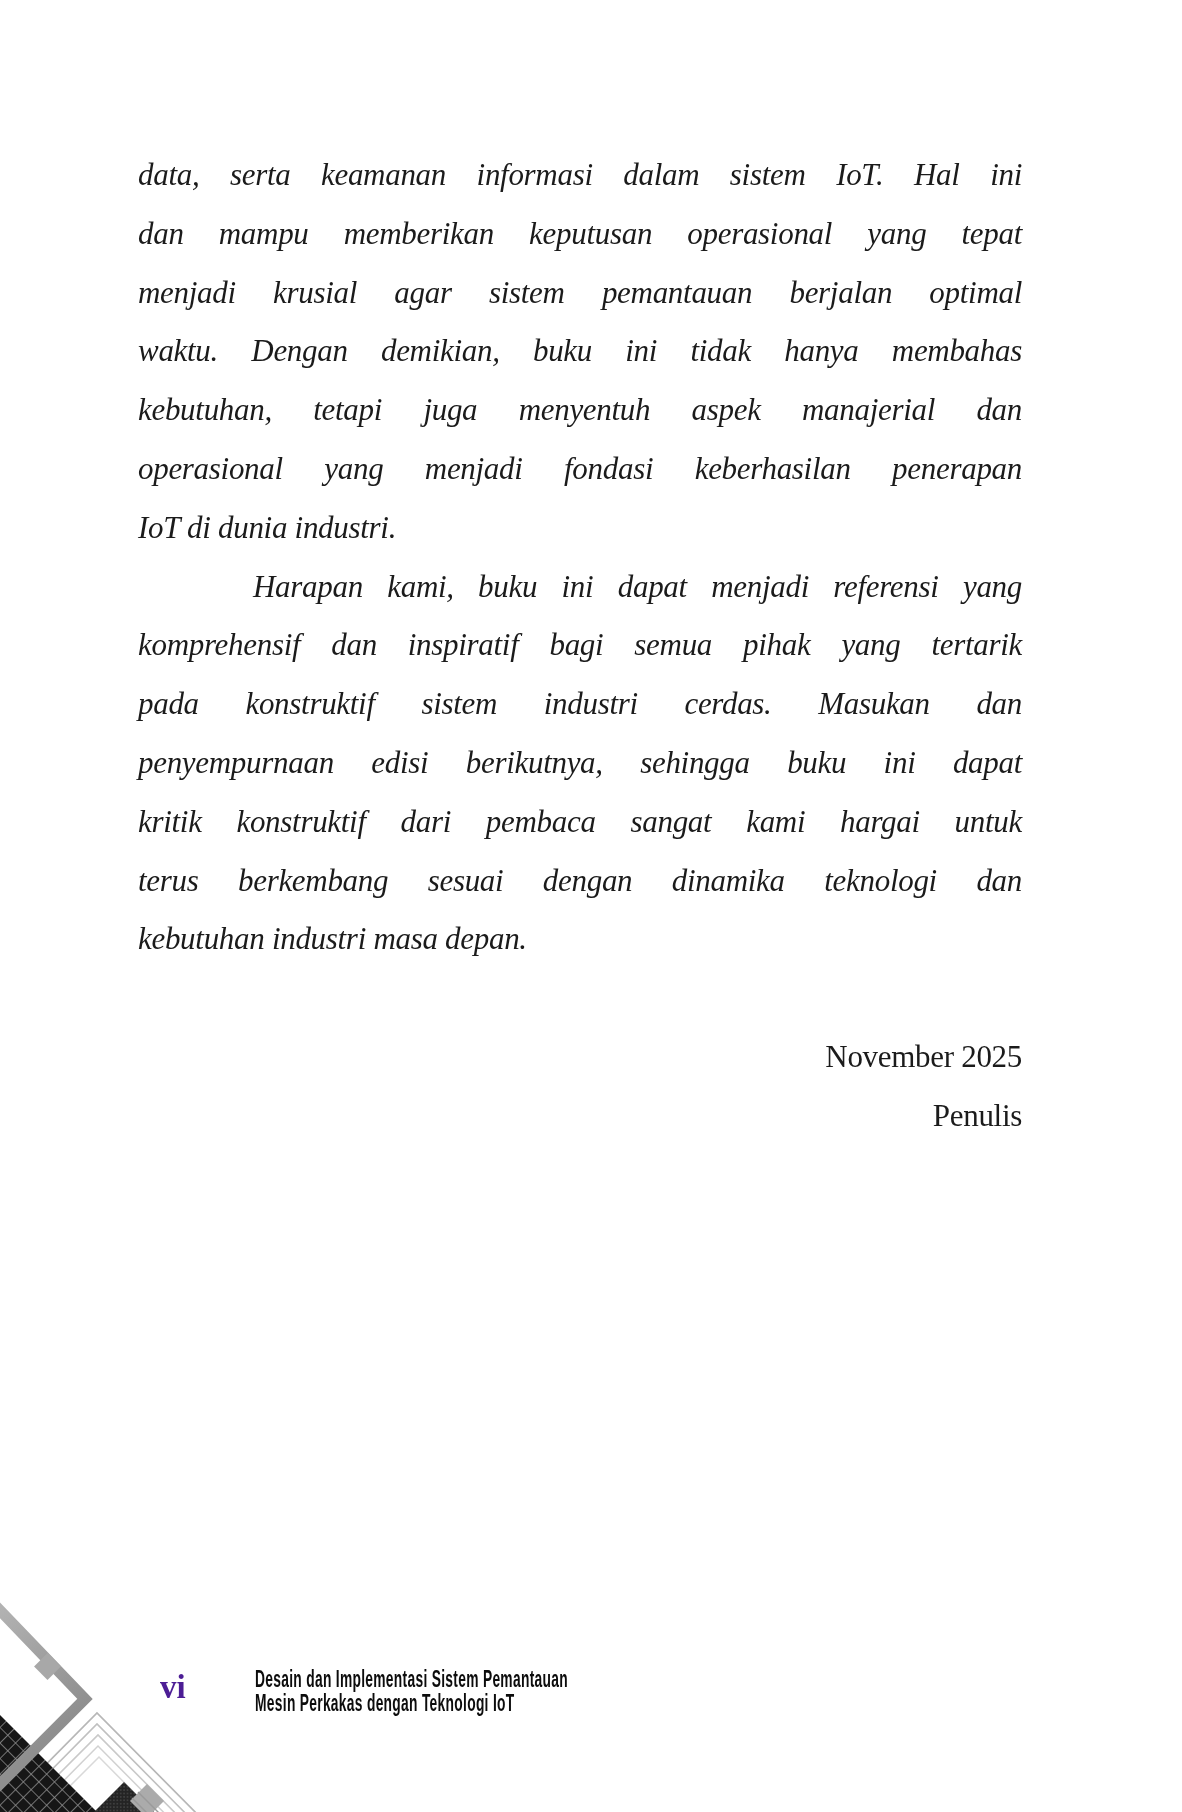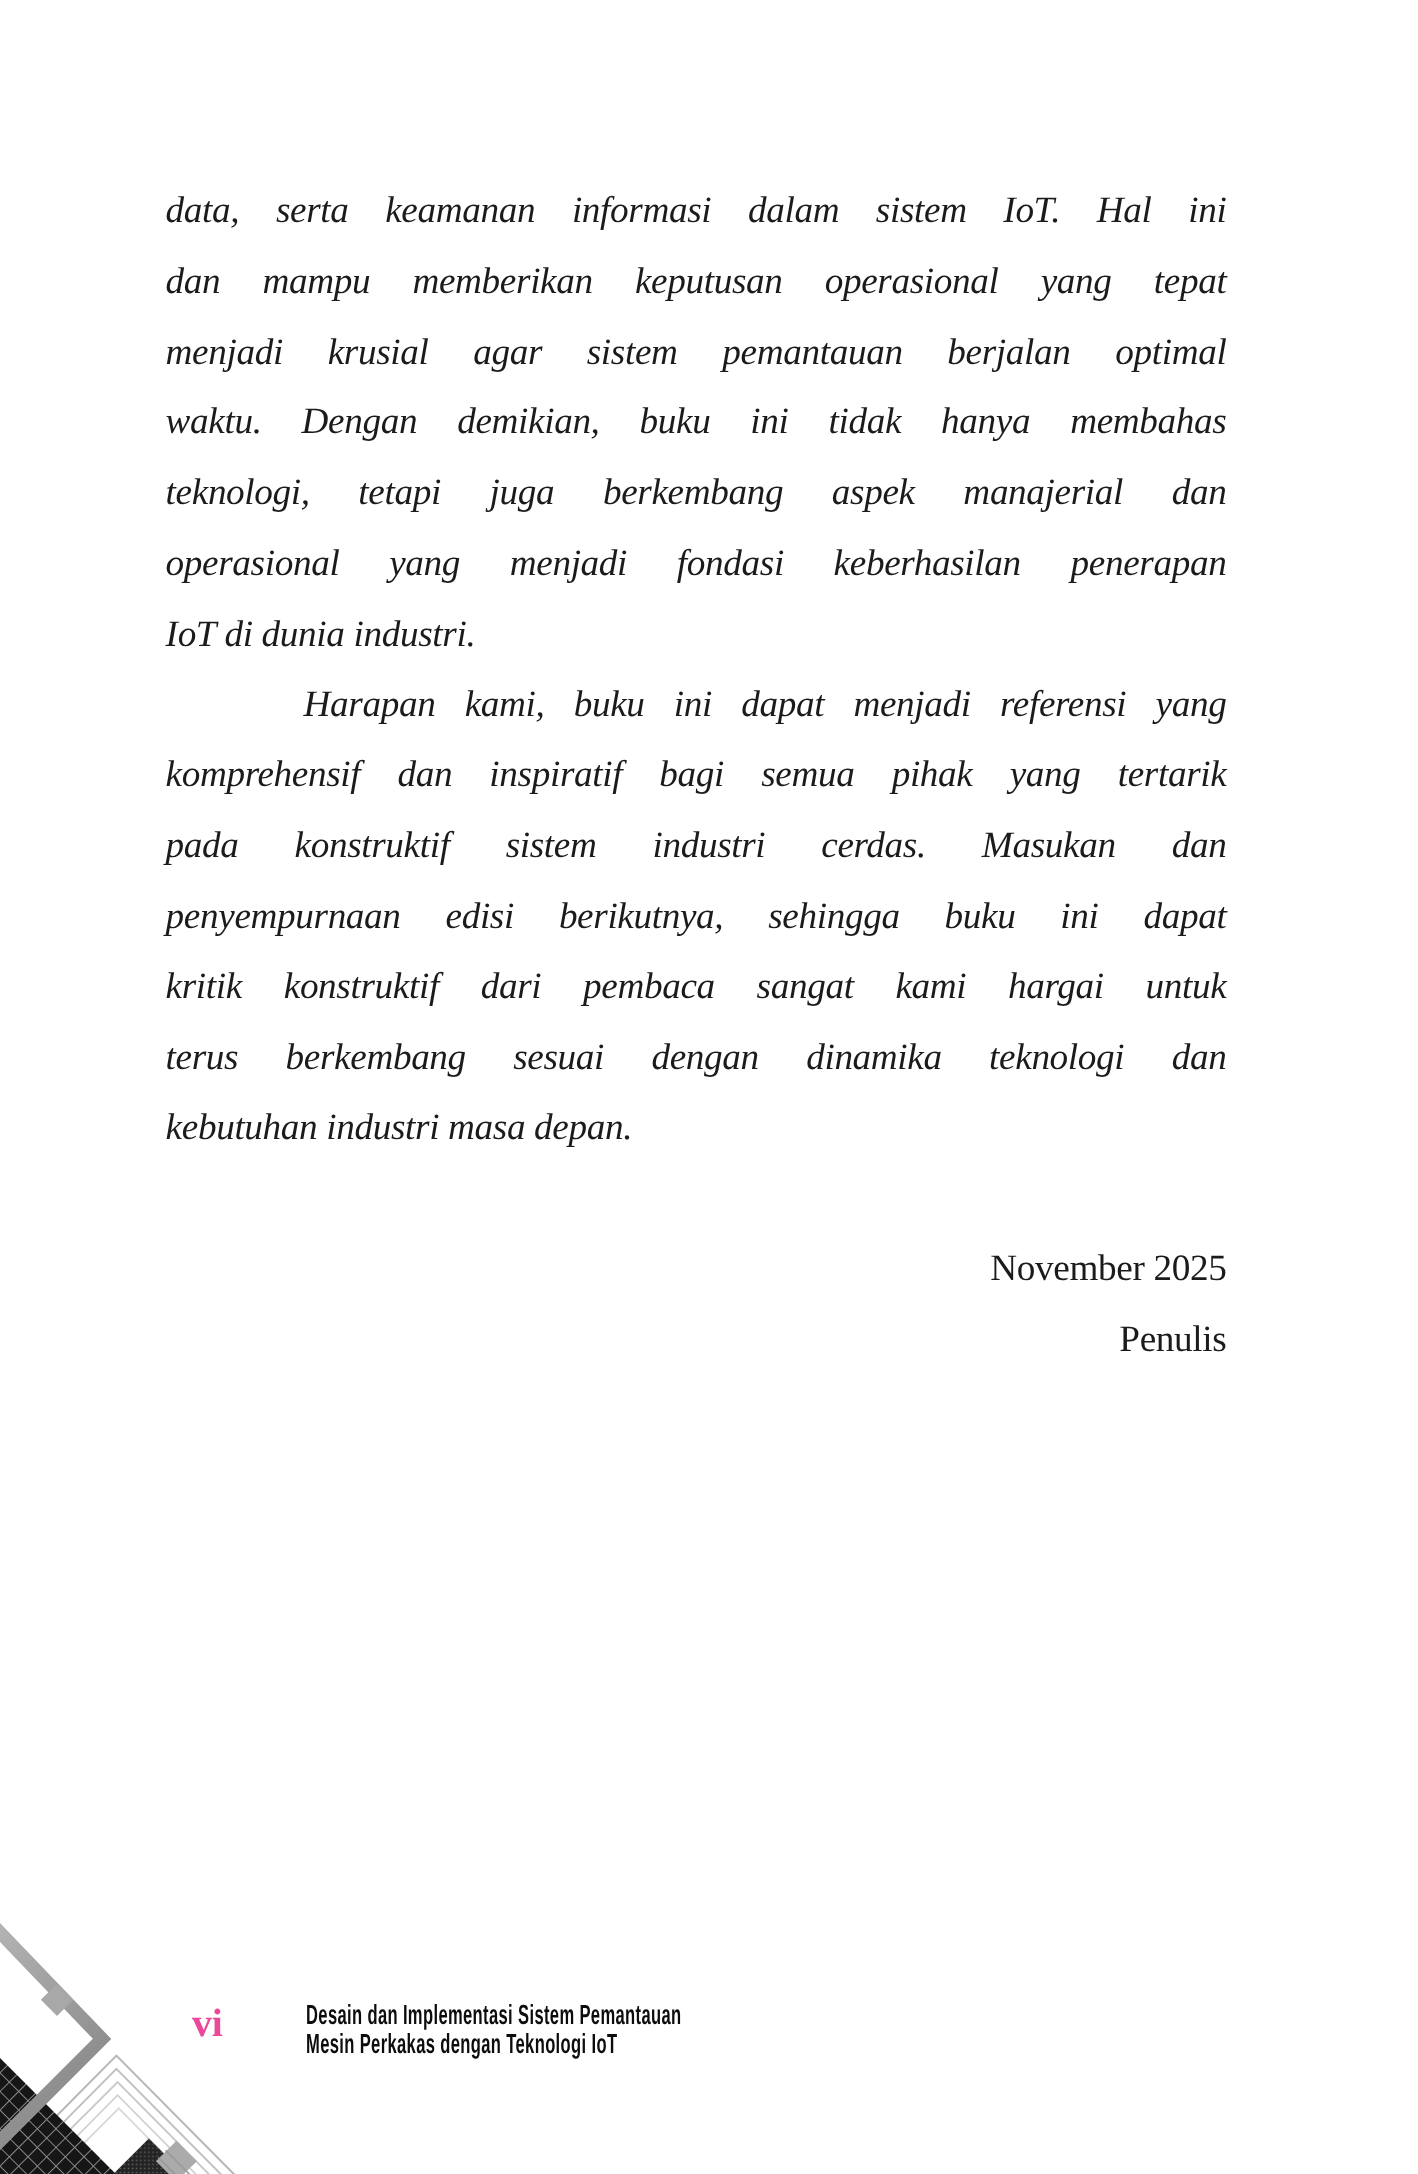--- a/index.html
+++ b/index.html
@@ -36,21 +36,21 @@
     line-height:58.8px;
     text-align:left;
     text-align-last:right;
   }
   .page-number {
     position:absolute;
     left:160px; top:1669px;
     font-family:"Liberation Serif", serif;
     font-weight:bold;
     font-size:33px;
-    color:#ec4899;
+    color:#4c1d95;
     line-height:36px;
   }
   .footer-title {
     position:absolute;
     left:255px; top:1667px;
     font-family:"Liberation Sans", sans-serif;
     font-weight:700;
     font-size:23px;
     line-height:24px;
     color:#0c0c0c;
@@ -68,21 +68,21 @@
 </head>
 <body>
 
 <div class="page">
 
   <div class="text-block">
     <div class="tline">data, serta keamanan informasi dalam sistem IoT. Hal ini</div>
     <div class="tline">dan mampu memberikan keputusan operasional yang tepat</div>
     <div class="tline">menjadi krusial agar sistem pemantauan berjalan optimal</div>
     <div class="tline">waktu. Dengan demikian, buku ini tidak hanya membahas</div>
-    <div class="tline">teknologi, tetapi juga berkembang aspek manajerial dan</div>
+    <div class="tline">kebutuhan, tetapi juga menyentuh aspek manajerial dan</div>
     <div class="tline">operasional yang menjadi fondasi keberhasilan penerapan</div>
     <div class="tline lastline">IoT di dunia industri.</div>
 
     <div class="tline indent">Harapan kami, buku ini dapat menjadi referensi yang</div>
     <div class="tline">komprehensif dan inspiratif bagi semua pihak yang tertarik</div>
     <div class="tline">pada konstruktif sistem industri cerdas. Masukan dan</div>
     <div class="tline">penyempurnaan edisi berikutnya, sehingga buku ini dapat</div>
     <div class="tline">kritik konstruktif dari pembaca sangat kami hargai untuk</div>
     <div class="tline">terus berkembang sesuai dengan dinamika teknologi dan</div>
     <div class="tline lastline">kebutuhan industri masa depan.</div>

